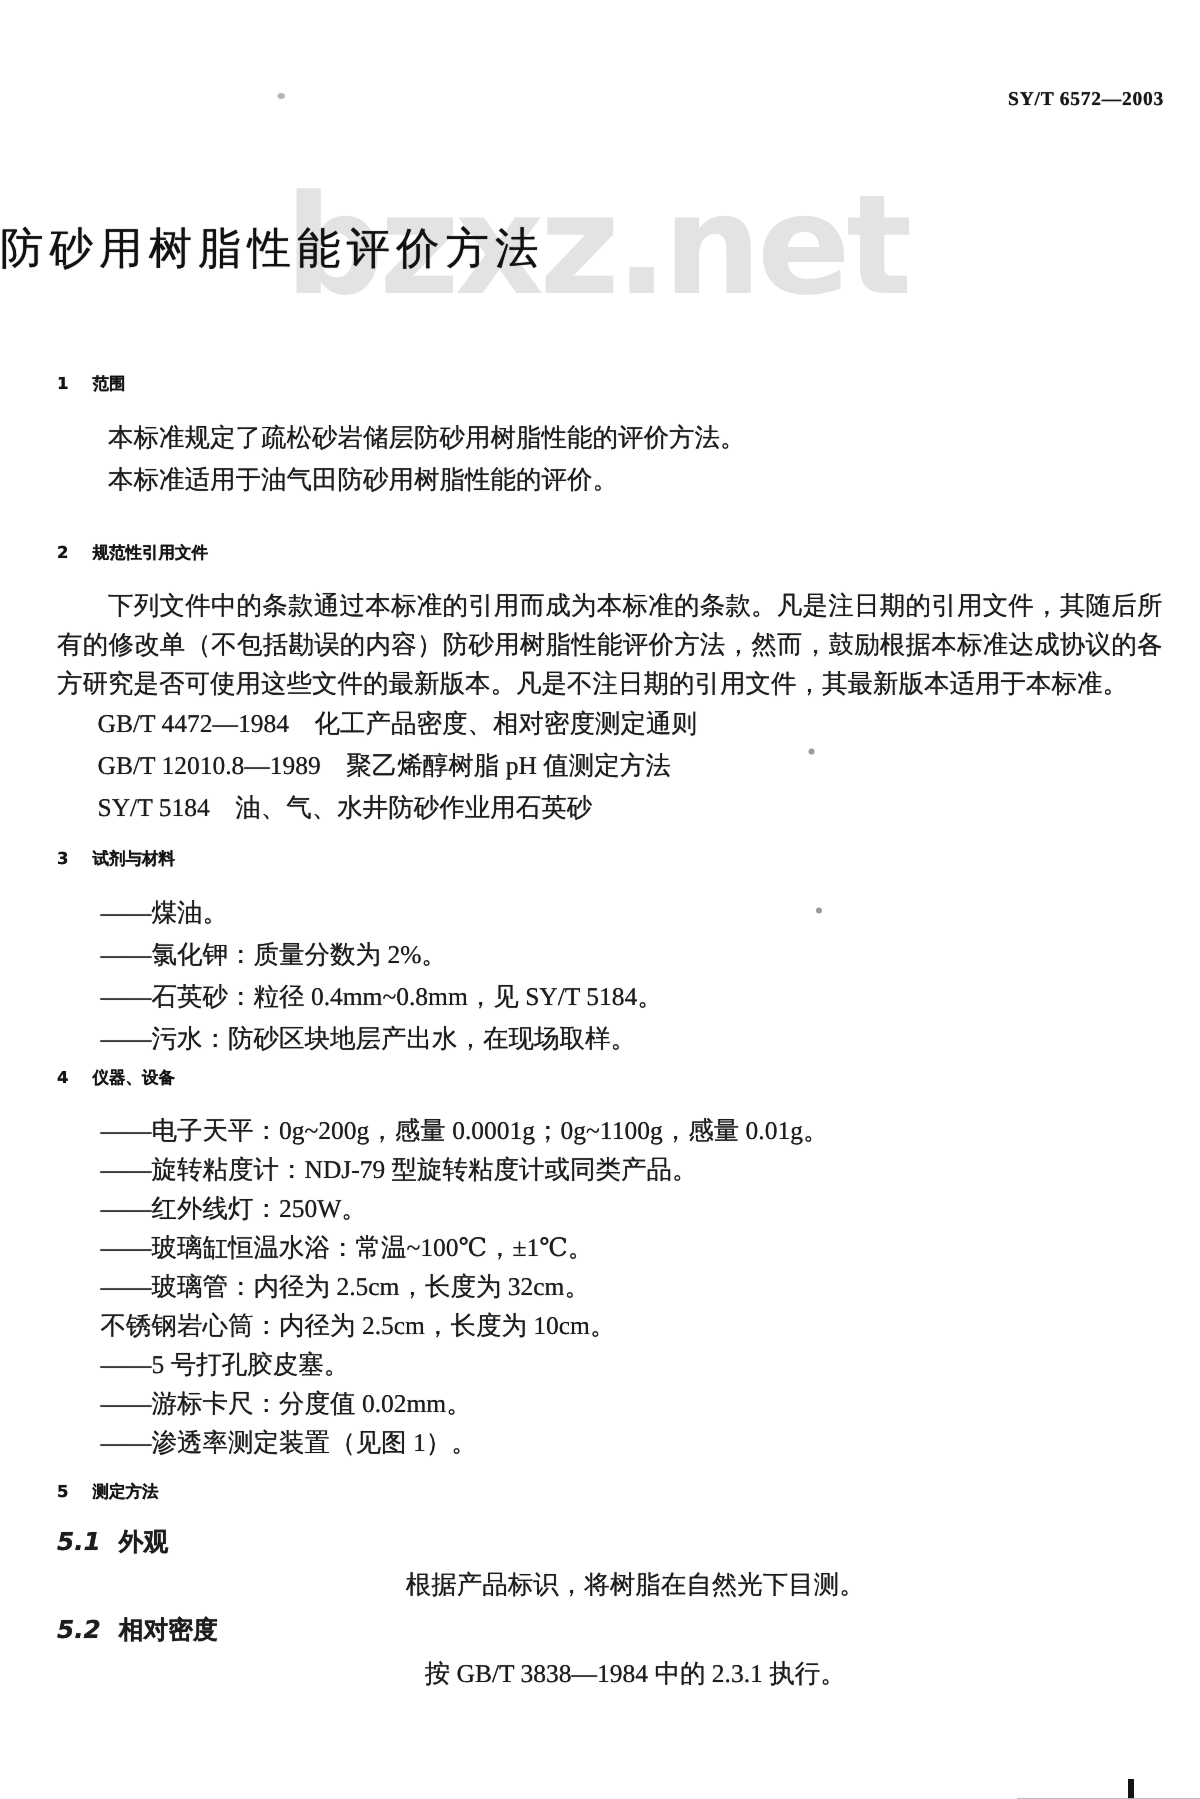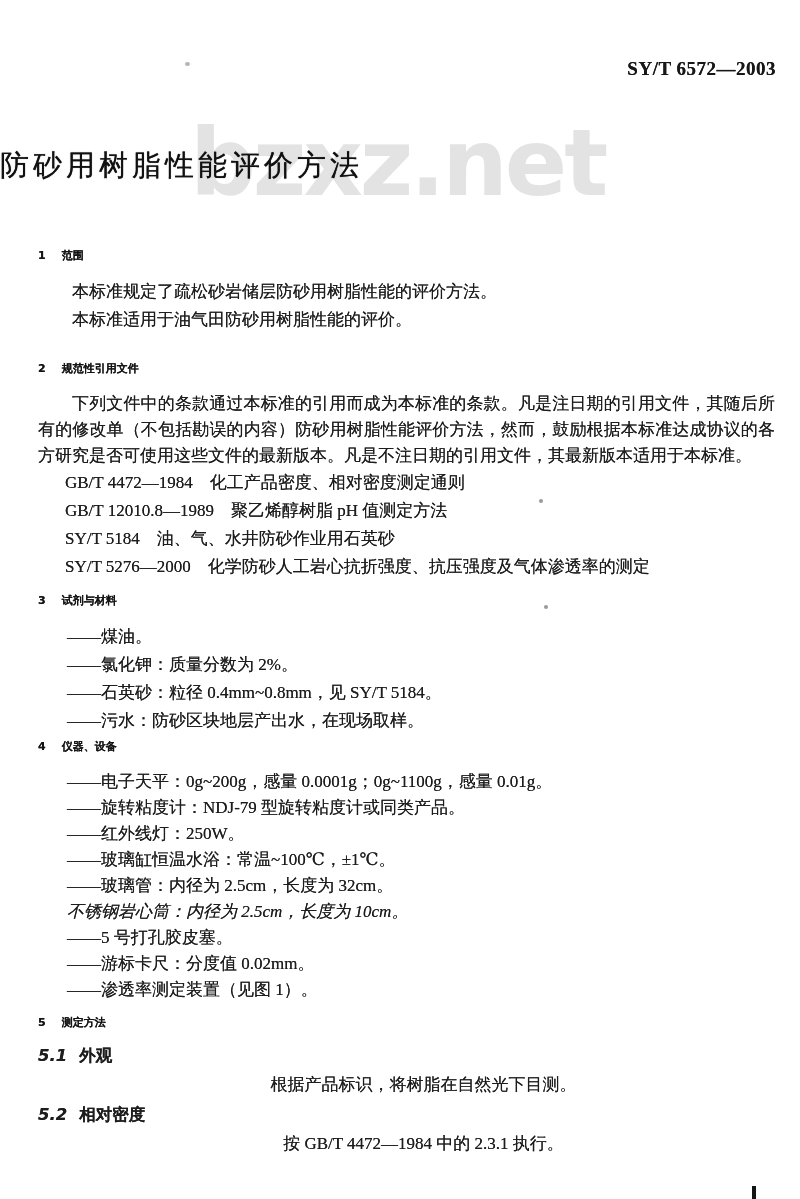--- a/index.html
+++ b/index.html
@@ -8,21 +8,21 @@
     width:800px;height:1199px;
     margin:0 auto;
     background:#ffffff;
     overflow:hidden;
     font-family:"Liberation Serif","DejaVu Serif",serif;
     color:#1d1d1d;
   }
   
   .doc-number{
     position:absolute;top:58px;right:24px;
-    font-size:19px;font-weight:700;letter-spacing:.5px;
+    font-size:13px;font-weight:700;letter-spacing:.5px;
     color:#171717;
     text-shadow:0 0 .6px #333;
   }
   
   .watermark{
     position:absolute;left:190px;top:118px;
     font-family:"DejaVu Sans","Liberation Sans",sans-serif;
     font-size:92px;font-weight:700;letter-spacing:-3px;
     color:#e3e3e3;line-height:1;
     user-select:none;
@@ -50,21 +50,21 @@
     font-family:"DejaVu Sans","Liberation Sans",sans-serif;
     font-size:16.5px;font-weight:700;line-height:22px;
     margin:6px 0 5px 0;
   }
   .sub-heading .num{margin-right:12px;font-style:italic;}
   .para{margin:0;text-indent:2em;line-height:28px;}
   .intro{margin:0;text-indent:2em;line-height:26px;text-align:justify;}
   .ref-line{margin:0 0 0 27px;line-height:28px;}
   .item{margin:0 0 0 29px;line-height:28px;}
   .sec4 .item{line-height:26px;}
-  .item.cont{font-style:italic;}
+  .item.cont{}
   .sub-text{margin:0;text-indent:2em;line-height:26px;text-align:center;}
   .s2{margin-top:23px;}
   .s3{margin-top:8px;}
   .s5{margin-top:8px;}
   
   .speck{position:absolute;border-radius:50%;background:#9a9a9a;}
   .speck.a{left:185px;top:62px;width:5px;height:4px;background:#b5b5b5;}
   .speck.b{left:539px;top:499px;width:4px;height:4px;}
   .speck.c{left:544px;top:605px;width:4px;height:4px;}
   
@@ -99,21 +99,20 @@
     </div>
 
     <div class="section s2">
       <div class="sec-heading">
         <span class="num">2</span><span>规范性引用文件</span>
       </div>
       <p class="intro">下列文件中的条款通过本标准的引用而成为本标准的条款。凡是注日期的引用文件，其随后所有的修改单（不包括勘误的内容）防砂用树脂性能评价方法，然而，鼓励根据本标准达成协议的各方研究是否可使用这些文件的最新版本。凡是不注日期的引用文件，其最新版本适用于本标准。</p>
       <div class="ref-line">GB/T 4472—1984　化工产品密度、相对密度测定通则</div>
       <div class="ref-line">GB/T 12010.8—1989　聚乙烯醇树脂 pH 值测定方法</div>
       <div class="ref-line">SY/T 5184　油、气、水井防砂作业用石英砂</div>
-      <div class="ref-line">SY/T 5276—2000　化学防砂人工岩心抗折强度、抗压强度及气体渗透率的测定</div>
     </div>
 
     <div class="section s3">
       <div class="sec-heading">
         <span class="num">3</span><span>试剂与材料</span>
       </div>
       <div class="item">——煤油。</div>
       <div class="item">——氯化钾：质量分数为 2%。</div>
       <div class="item">——石英砂：粒径 0.4mm~0.8mm，见 SY/T 5184。</div>
       <div class="item">——污水：防砂区块地层产出水，在现场取样。</div>
@@ -141,21 +140,21 @@
       <div class="subsection">
         <div class="sub-heading">
           <span class="num">5.1</span><span>外观</span>
         </div>
         <p class="sub-text">根据产品标识，将树脂在自然光下目测。</p>
       </div>
       <div class="subsection">
         <div class="sub-heading">
           <span class="num">5.2</span><span>相对密度</span>
         </div>
-        <p class="sub-text">按 GB/T 4472—1984 中的 2.3.1 执行。</p>
+        <p class="sub-text">按 GB/T 3838—1984 中的 2.3.1 执行。</p>
       </div>
     </div>
 
   </div>
 
   <div class="edge-mark"></div>
 
 </div>
 
 </body></html>

